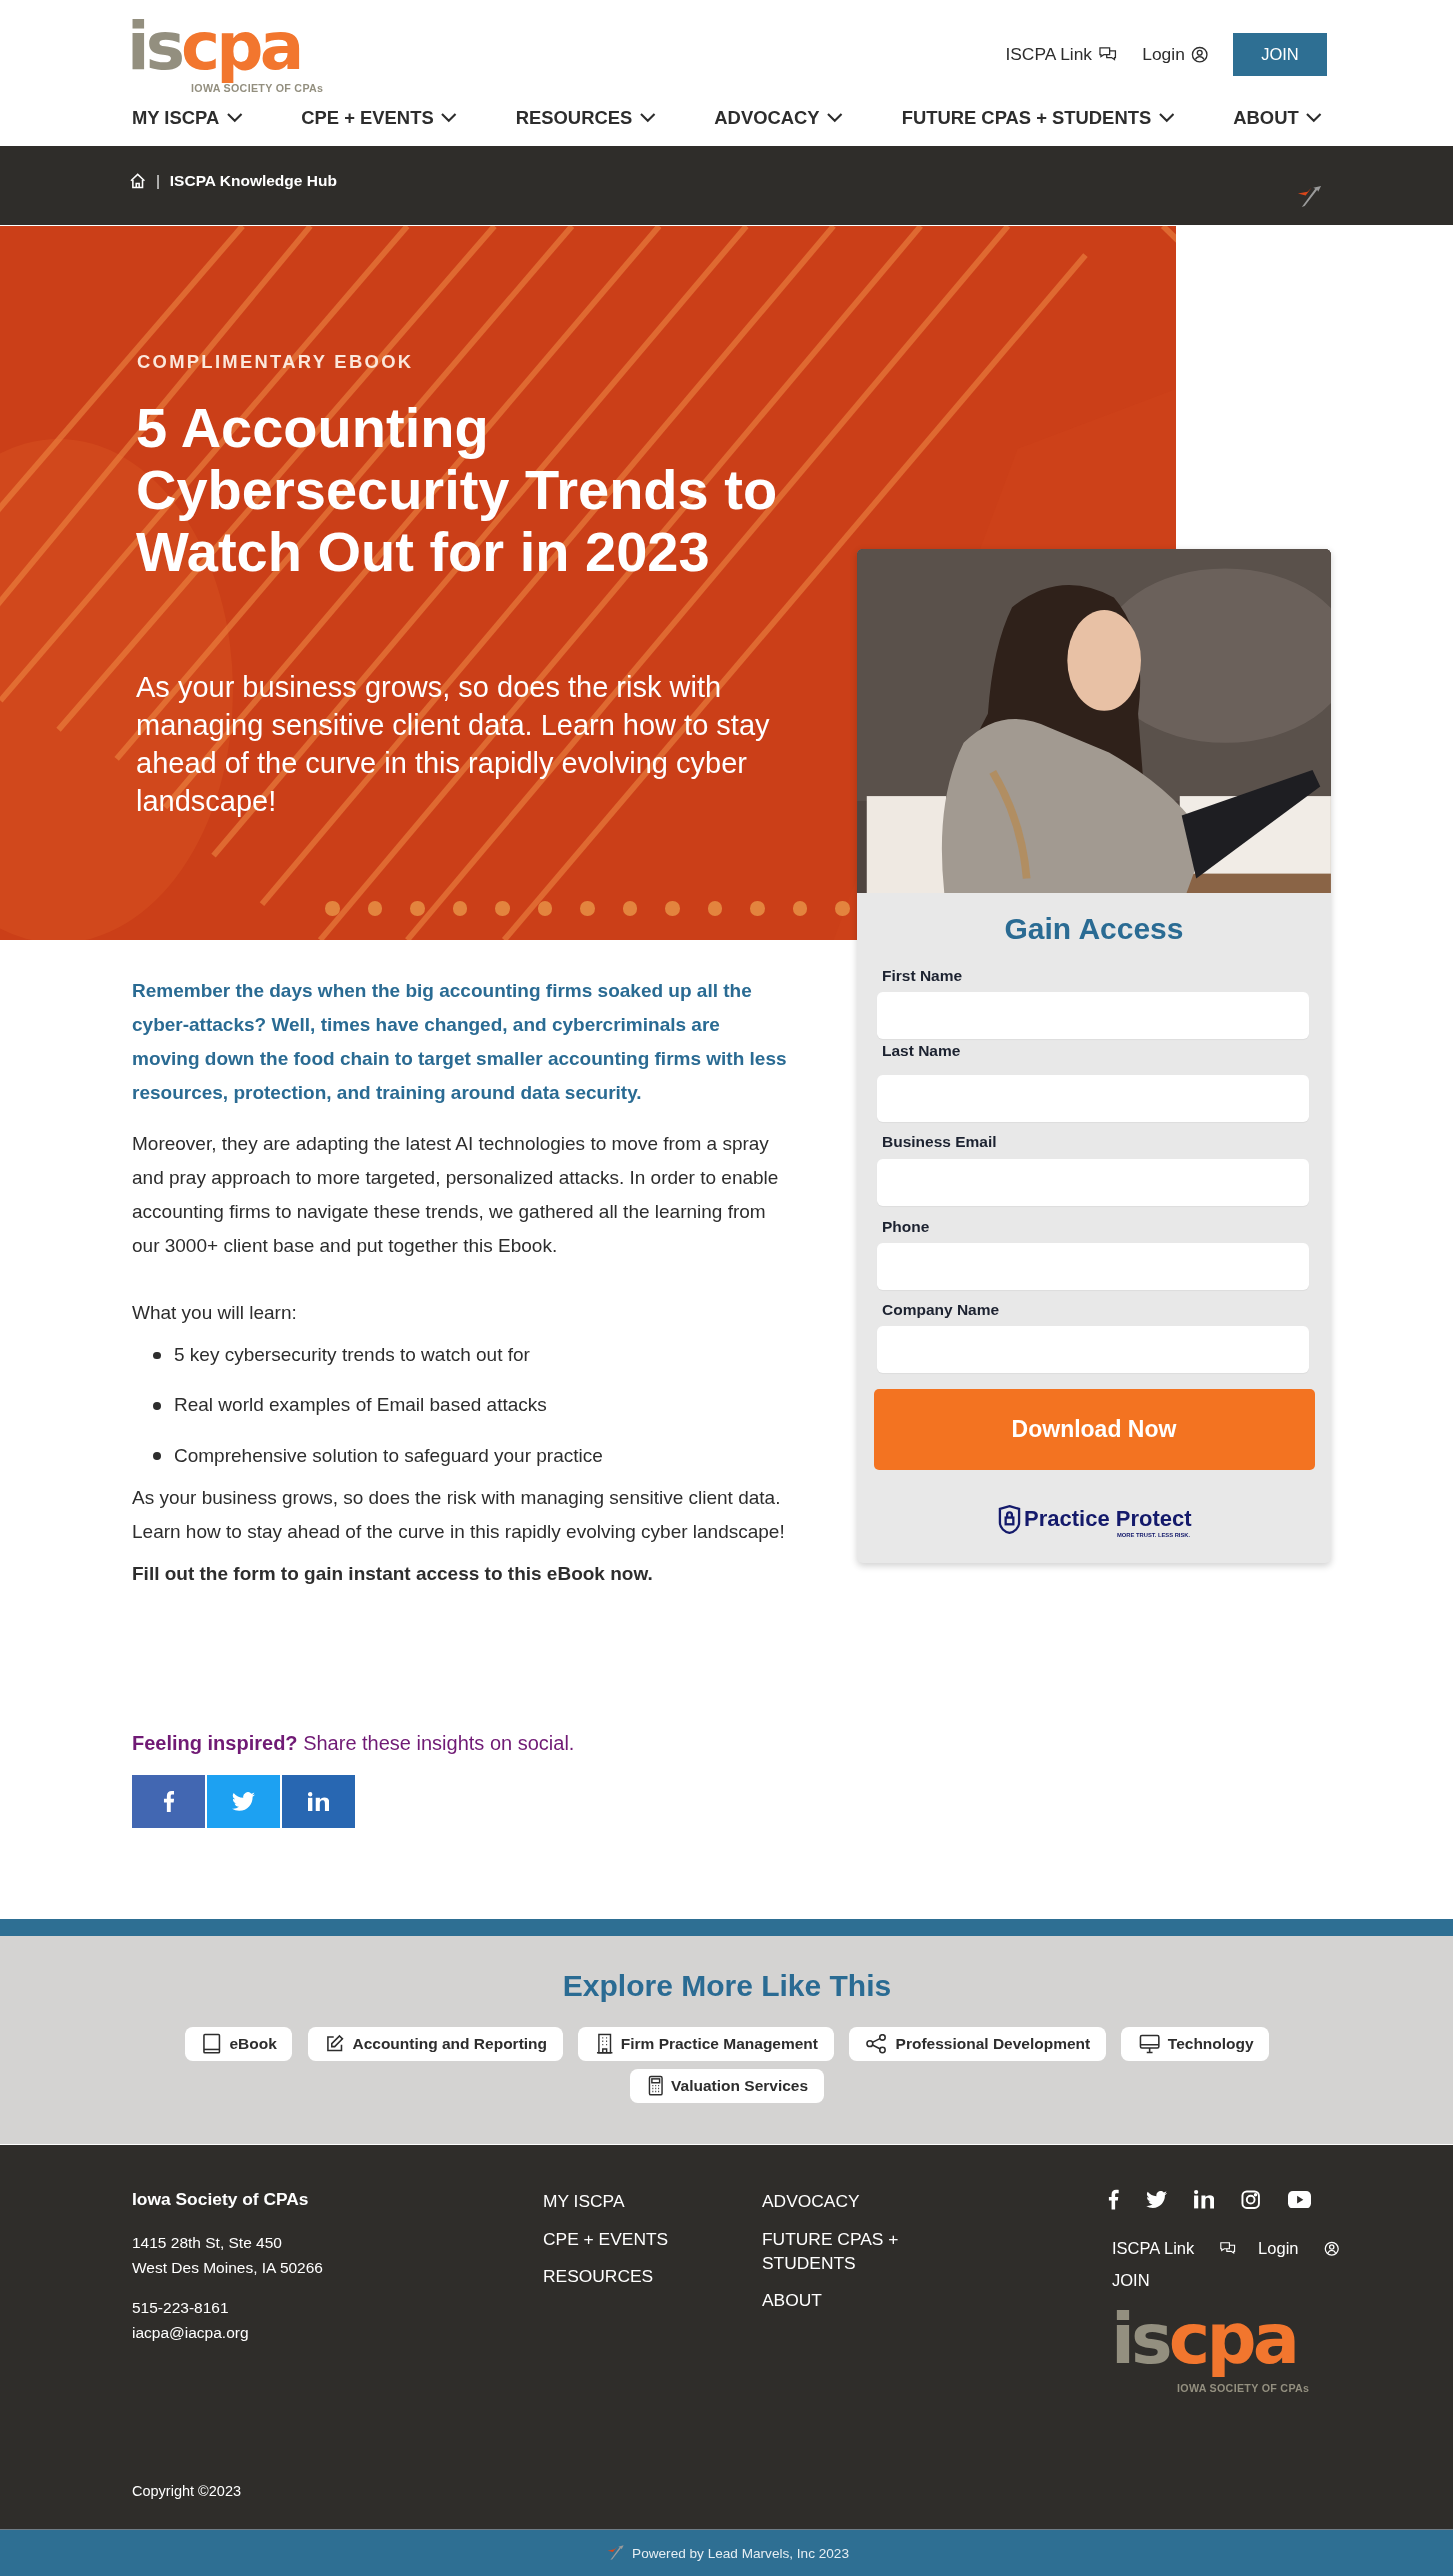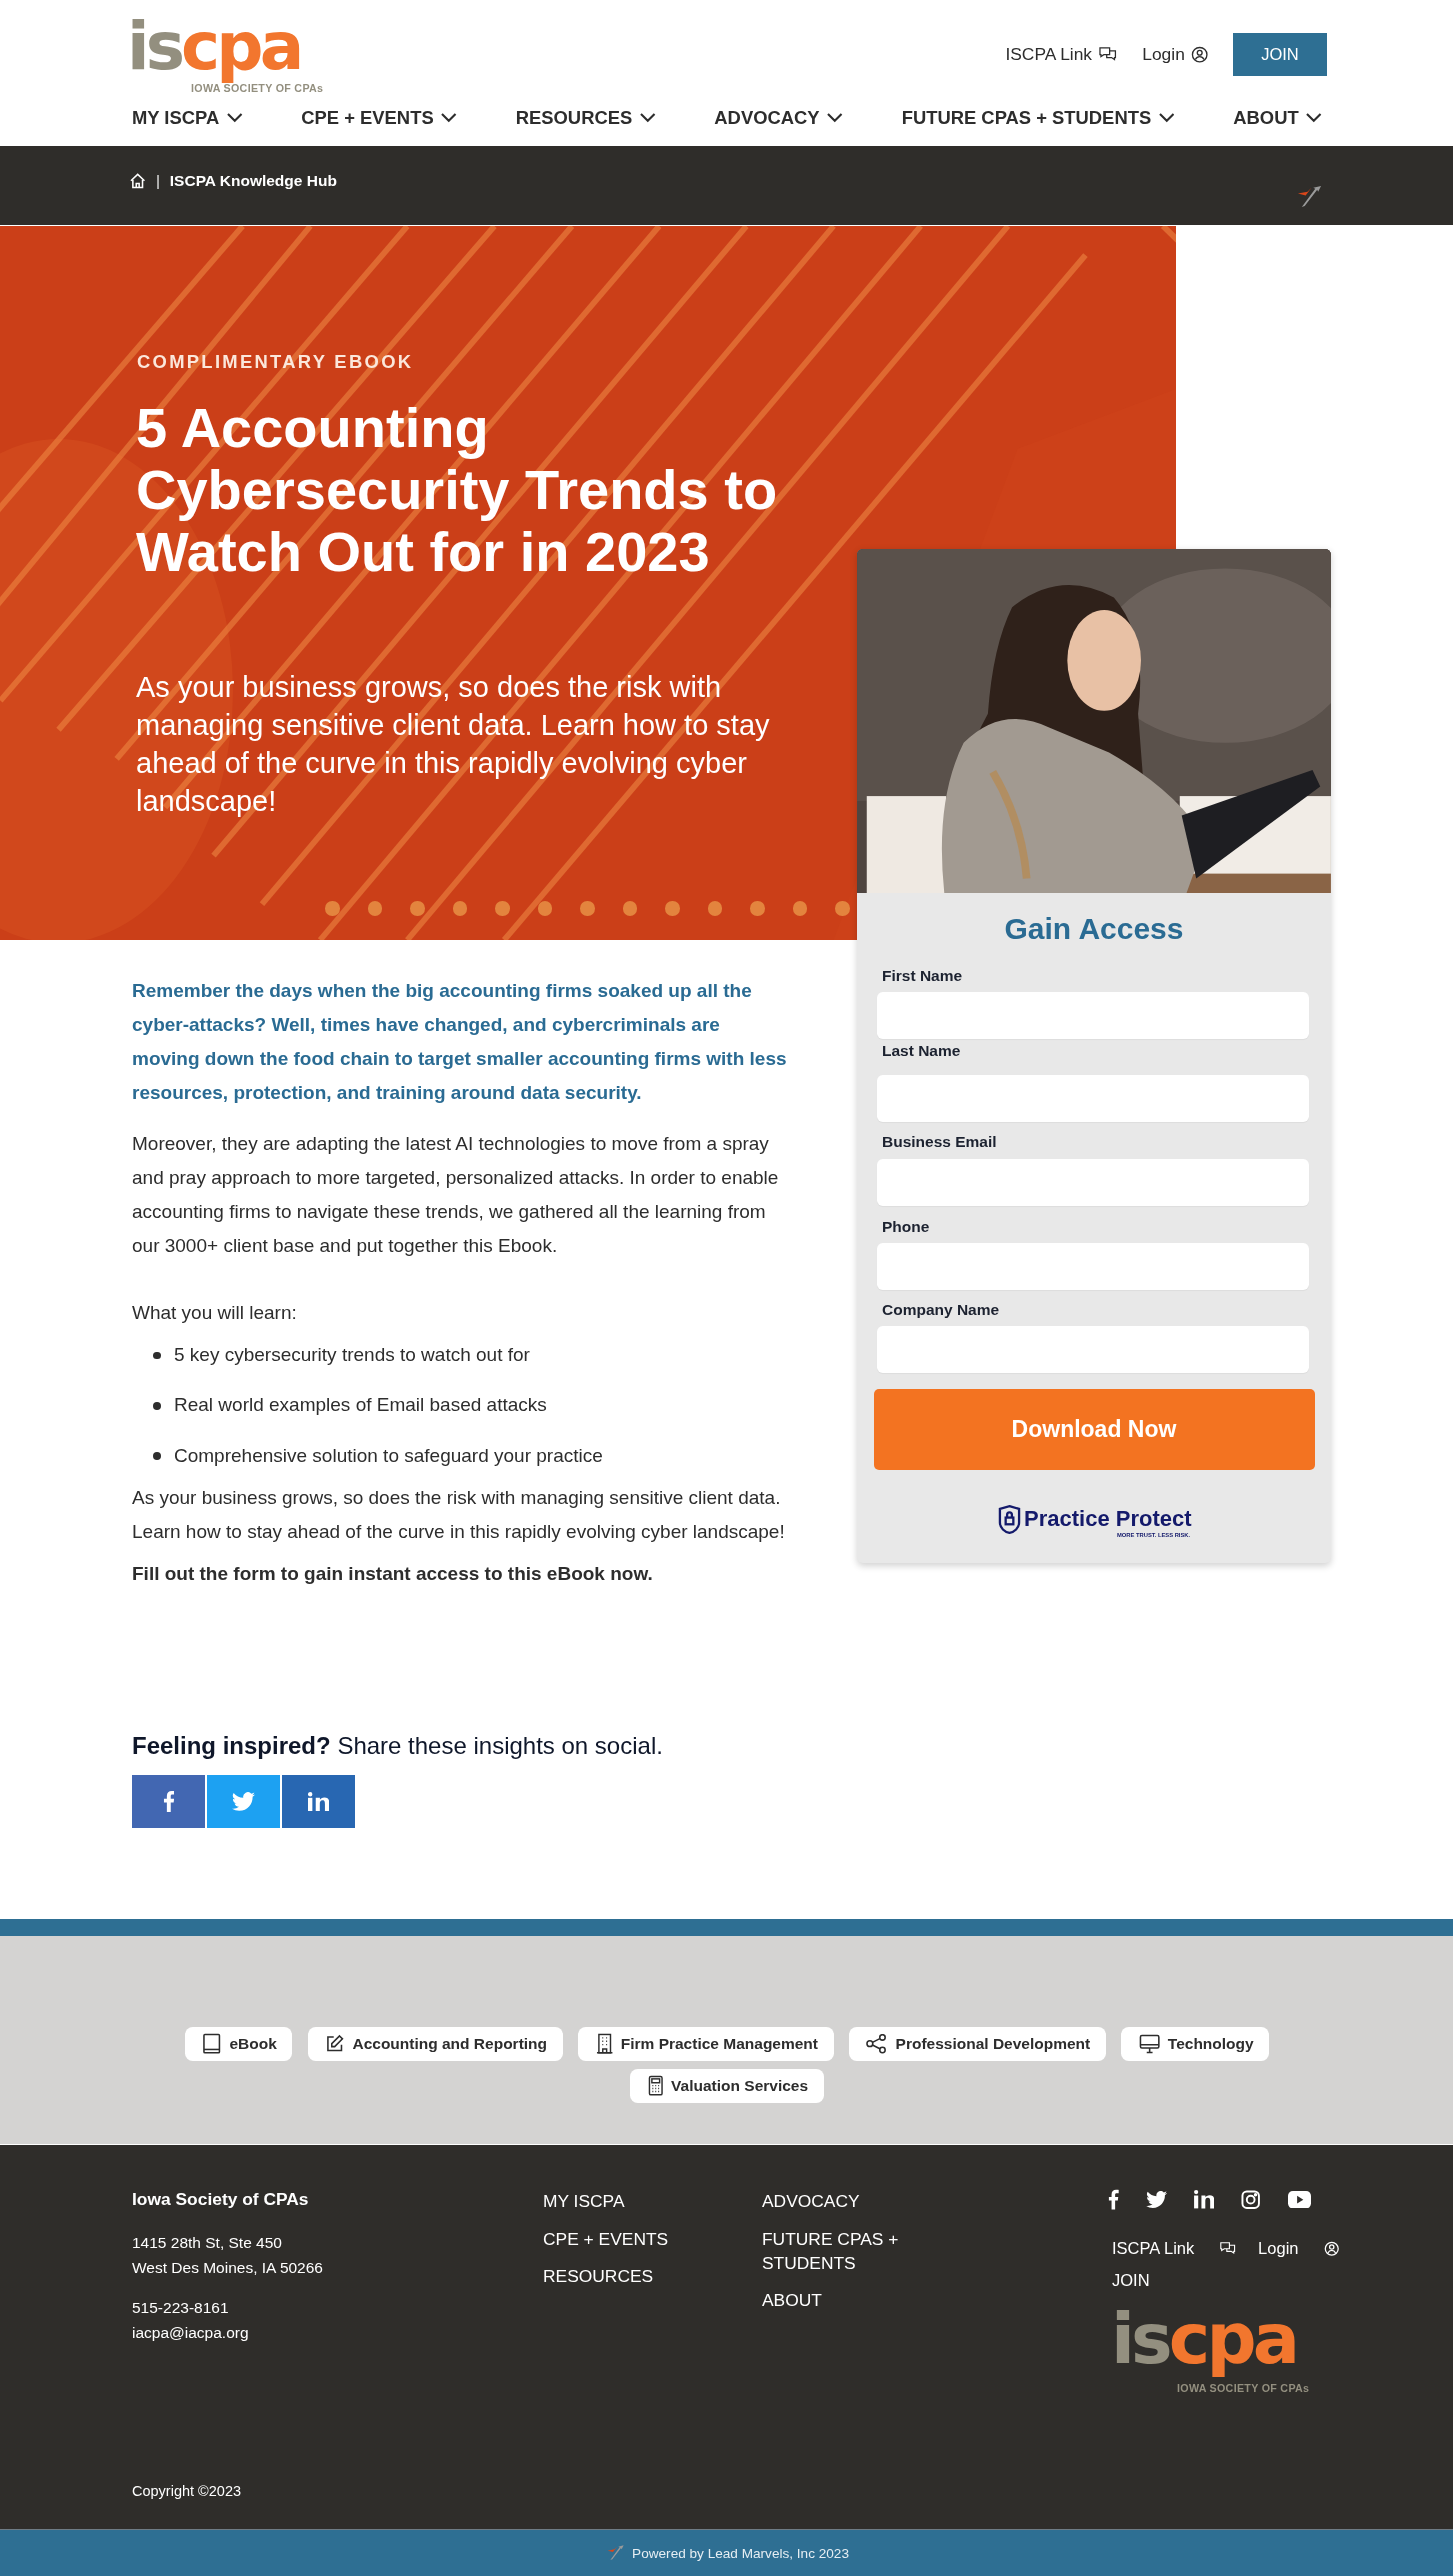--- a/index.html
+++ b/index.html
@@ -53,21 +53,21 @@
   
   .content { position: absolute; left: 132px; top: 974px; width: 659px; }
   .lead { color: #2a6b93; font-size: 19px; font-weight: bold; line-height: 34px; }
   .para { font-size: 19px; line-height: 34px; color: #2d2d2d; margin-top: 16.5px; }
   .learn-title { font-size: 19px; color: #2d2d2d; margin-top: 35px; line-height: 29px; }
   .bullets { list-style: none; margin-top: 13.6px; }
   .bullets li { position: relative; padding-left: 42px; font-size: 19px; line-height: 29px; margin-bottom: 21.3px; color: #2d2d2d; }
   .bullets li::before { content: ""; position: absolute; left: 21.3px; top: 11.6px; width: 7.8px; height: 7.8px; border-radius: 50%; background: #2d2d2d; }
   .para2 { font-size: 19px; line-height: 34px; color: #2d2d2d; margin-top: -9.7px; }
   .cta { font-size: 19px; font-weight: bold; line-height: 29px; color: #2d2d2d; margin-top: 9.7px; }
-  .share { position: absolute; left: 132px; top: 1732px; font-size: 24px; color: #0f172a; }
+  .share { position: absolute; left: 132px; top: 1732px; font-size: 20px; color: #701a75; }
   .share b { font-weight: bold; }
   .social-btns { position: absolute; left: 132px; top: 1775px; display: flex; }
   .sbtn { width: 73px; height: 53px; display: flex; align-items: center; justify-content: center; margin-right: 1.9px; cursor: pointer; }
 
   
   .explore-bar { position: absolute; left: 0; top: 1919px; width: 1454px; height: 17.4px; background: #2e6f93; }
   .explore { position: absolute; left: 0; top: 1936px; width: 1454px; height: 208px; background: #d4d3d2; }
   .explore-title { position: absolute; left: 0; top: 33px; width: 1454px; text-align: center; color: #2a6b93; font-size: 30px; font-weight: bold; }
   .tags { position: absolute; left: 0; top: 91px; width: 1454px; display: flex; flex-wrap: wrap; justify-content: center; padding: 0 115px; }
   .tag { display: flex; align-items: center; background: #fff; border-radius: 7.8px; height: 34px; padding: 0 15.5px 0 17.4px; margin: 0 7.8px 7.8px 7.8px; font-size: 15.5px; font-weight: bold; color: #2d2d2d; cursor: pointer; white-space: nowrap; }
@@ -295,20 +295,21 @@
     <svg width="21.3" height="19.4" viewBox="0 0 22 20">
         <rect x="0" y="6" width="4.5" height="14" fill="#fff"></rect>
         <circle cx="2.25" cy="2.3" r="2.3" fill="#fff"></circle>
         <path d="M8 6h4.3v2c.7-1.3 2.3-2.4 4.6-2.4C21 5.6 22 8 22 11.4V20h-4.5v-7.6c0-1.8-.1-4-2.5-4s-2.8 1.9-2.8 3.9V20H8z" fill="#fff"></path>
       </svg>
   </a>
 </div>
 
 <div class="explore-bar"></div>
 <section class="explore">
+  <h2 class="explore-title">Explore More Like This</h2>
   <div class="tags">
     <a class="tag">
       <svg width="19.4" height="21.3" viewBox="0 0 20 22" fill="none" stroke="#2d2d2d" stroke-width="1.6">
           <rect x="2" y="1.5" width="16" height="19" rx="1"></rect>
           <path d="M2 17h16"></path>
         </svg>
       <span>eBook</span>
     </a>
     <a class="tag">
       <svg width="19.4" height="19.4" viewBox="0 0 20 20" fill="none" stroke="#2d2d2d" stroke-width="1.6">

